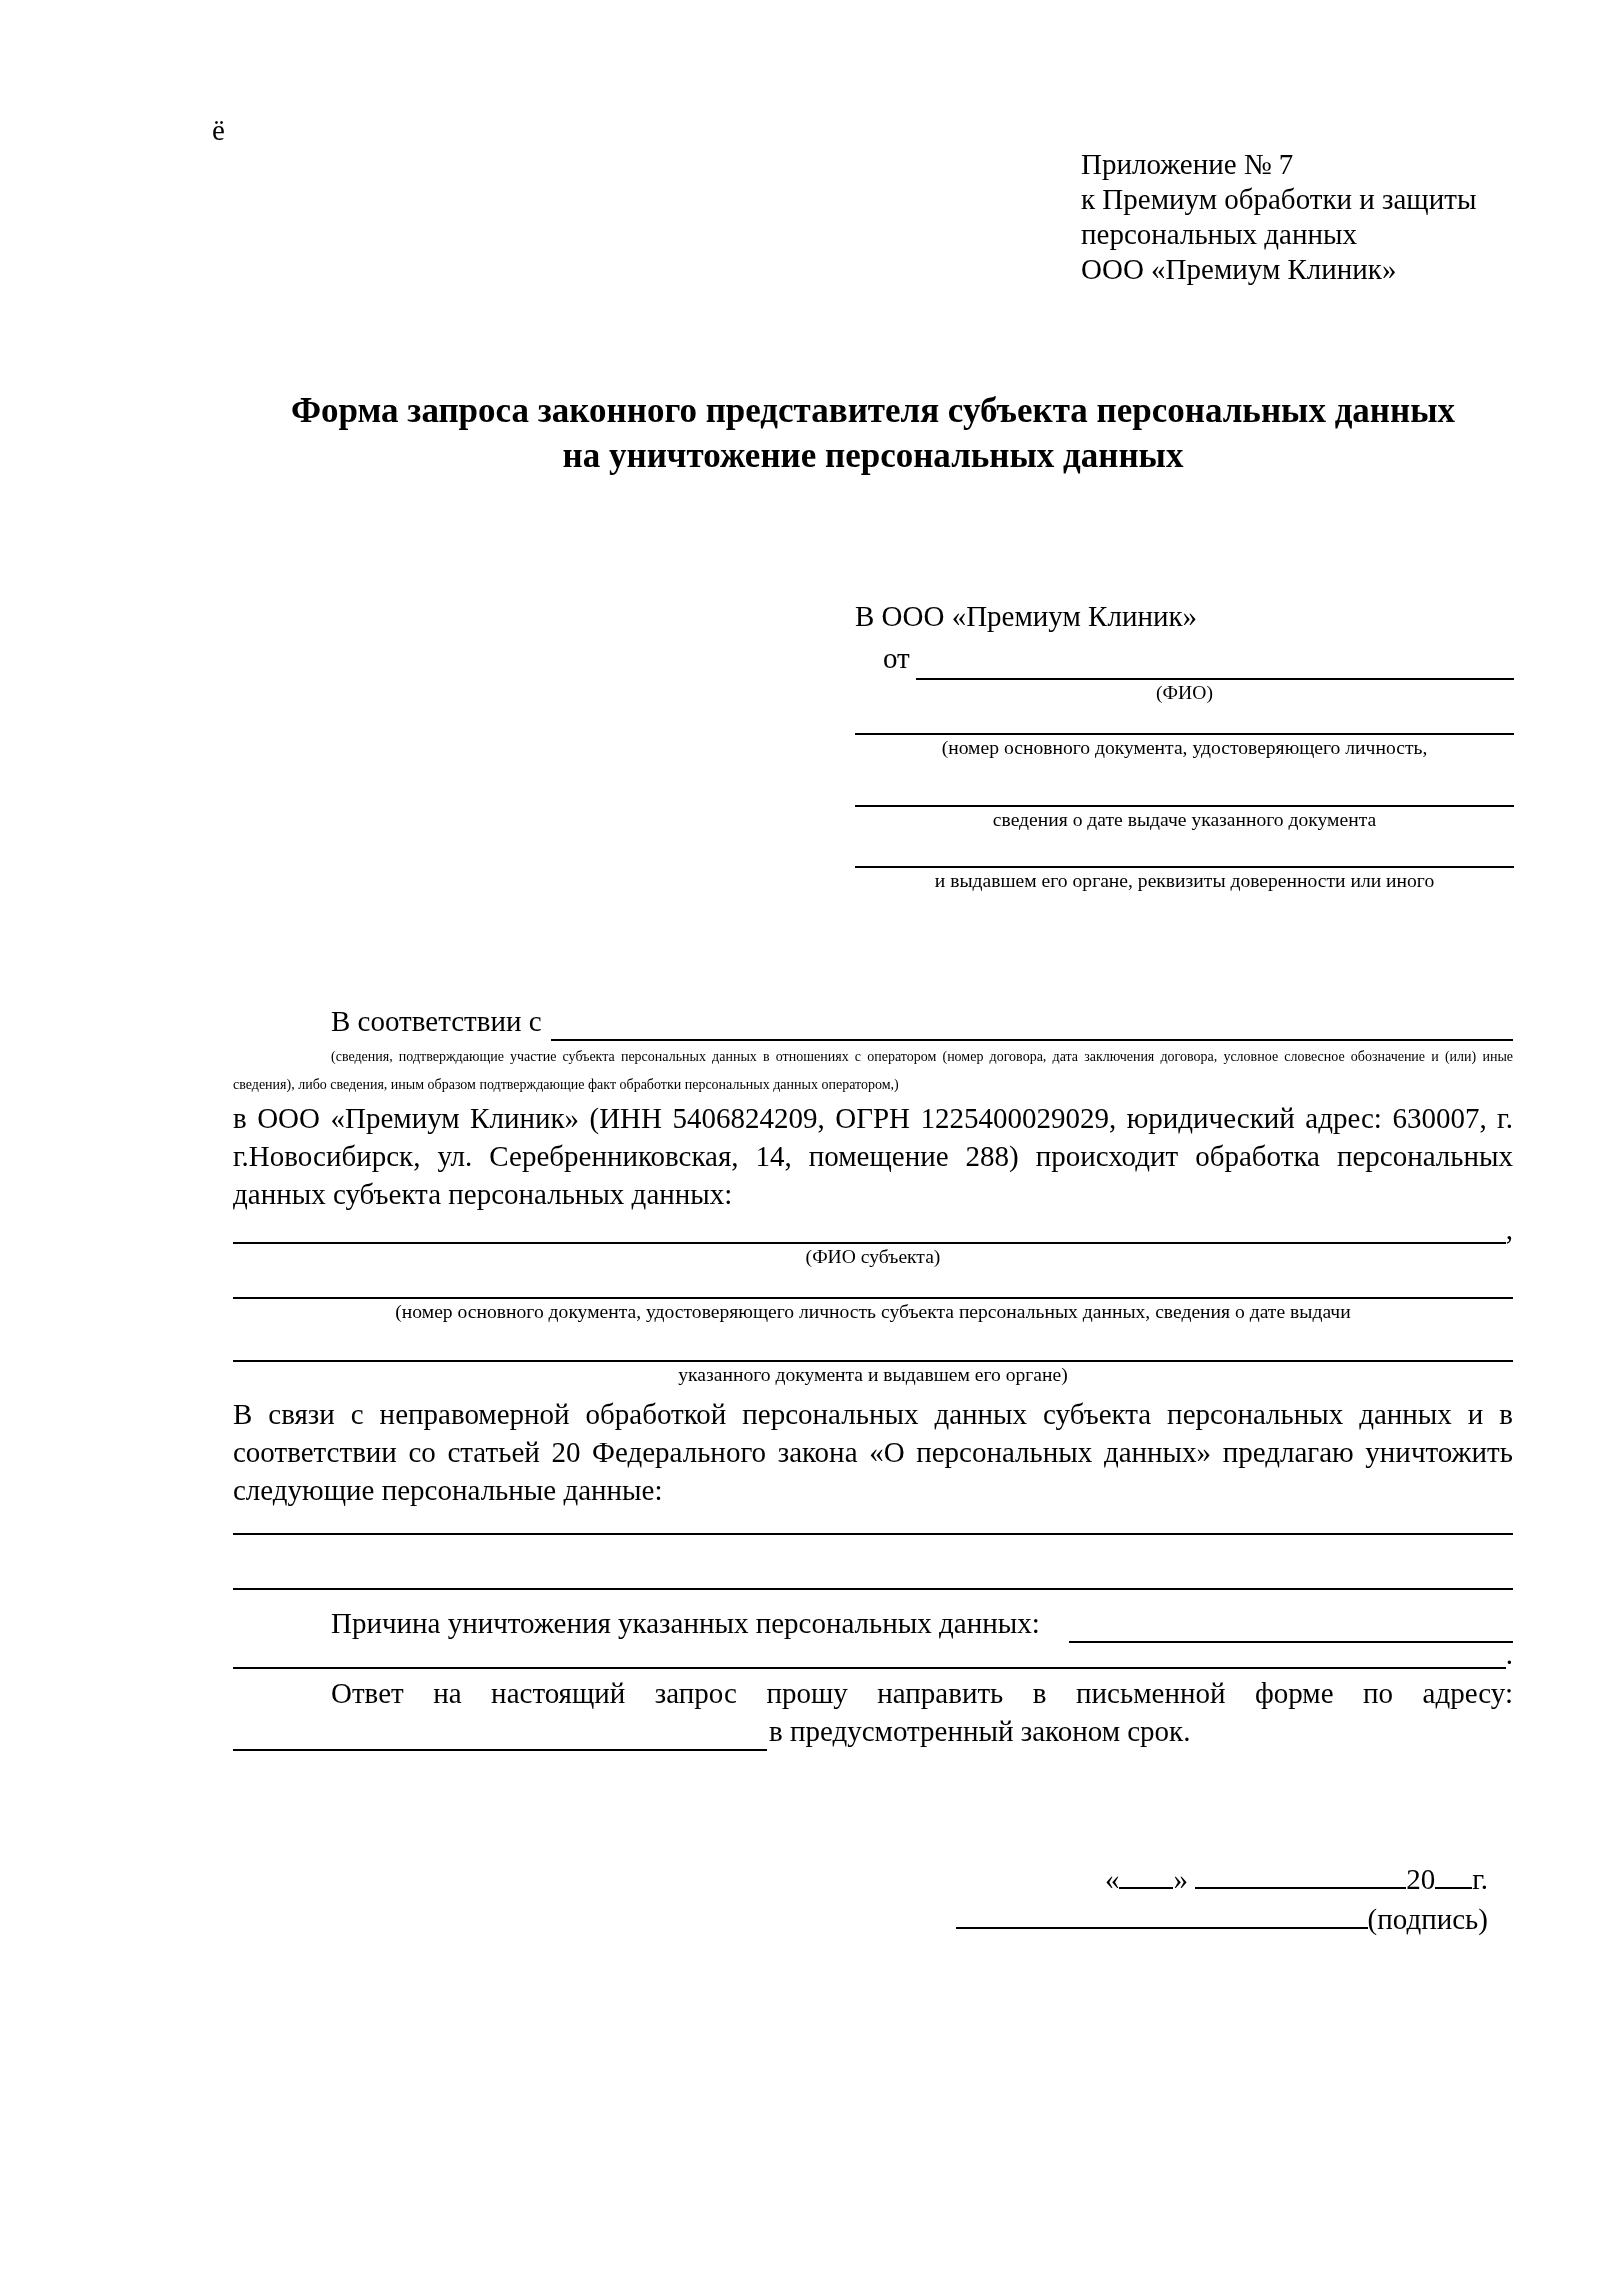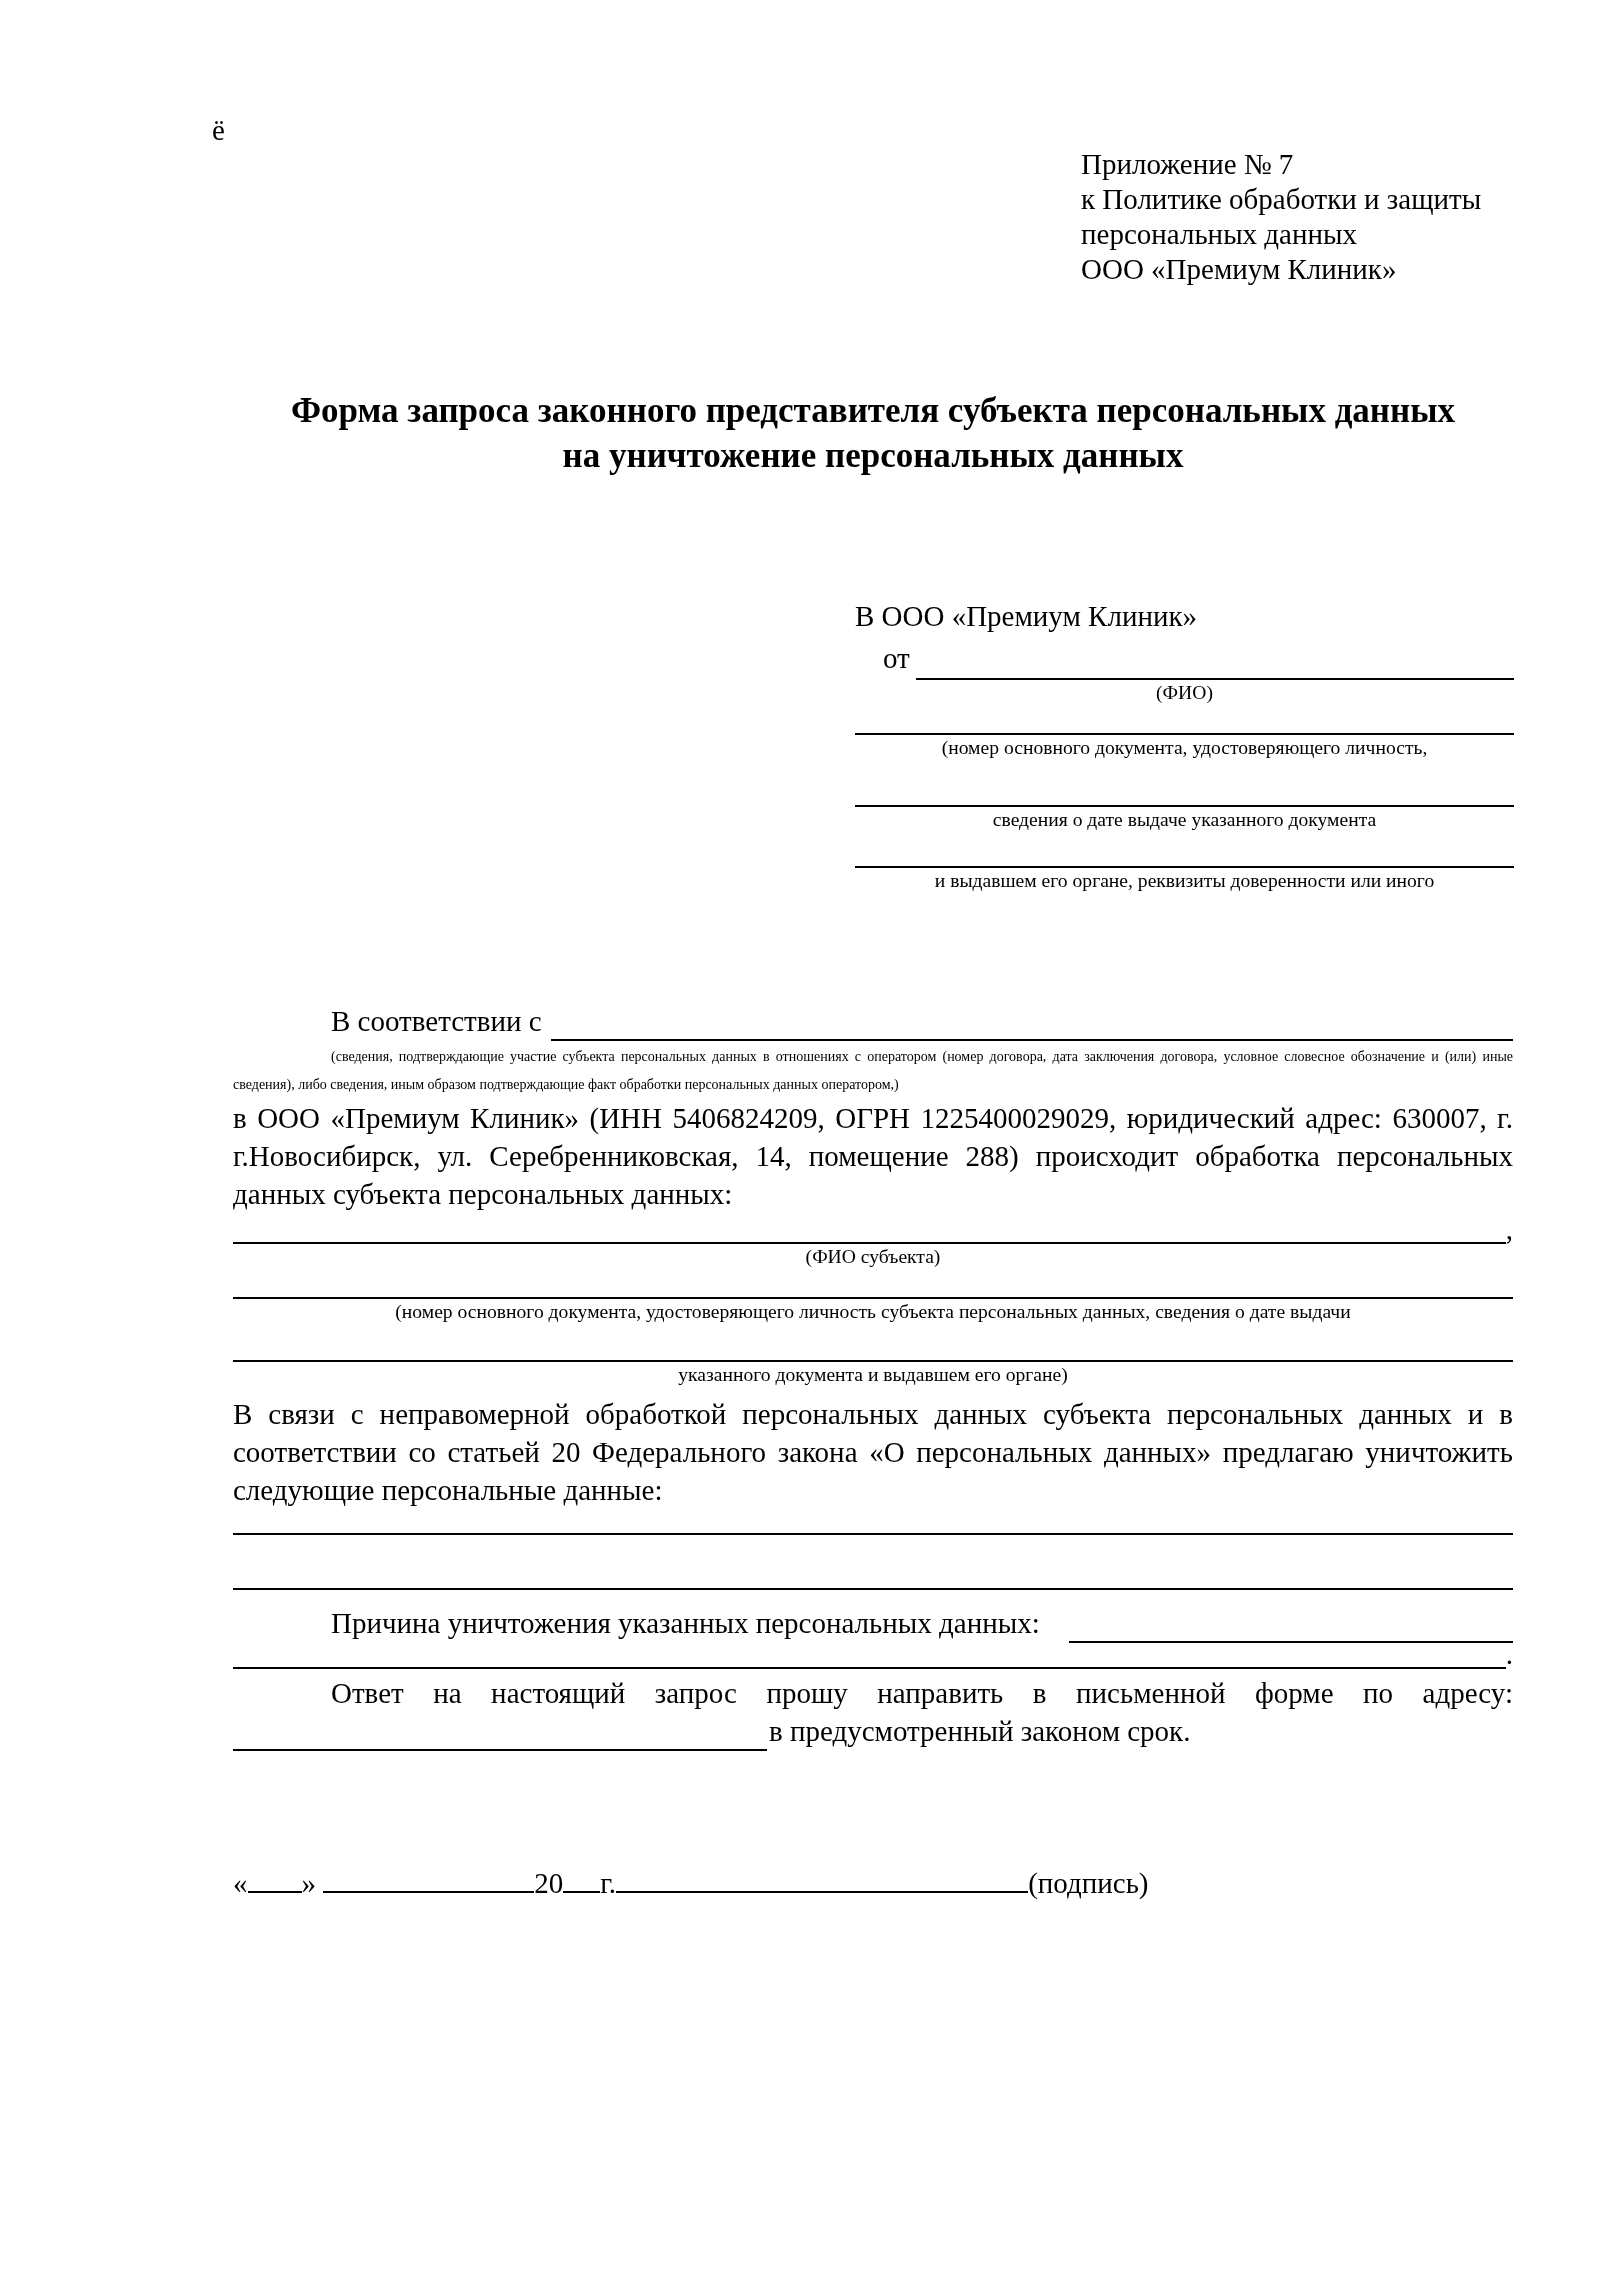--- a/index.html
+++ b/index.html
@@ -59,39 +59,39 @@
   .reason-row .lbl{line-height:39px;padding-left:98px;margin-right:29px;white-space:nowrap;}
   .row-period{margin-top:0px;}
   .para-reply{margin-top:5.9px;text-align-last:justify;text-indent:98px;line-height:38px;}
   .srok-row{display:flex;align-items:stretch;height:39px;}
   .srok-row .fixed-fill{flex:0 0 534px;border-bottom:2px solid #000;}
   .srok-row .tail{line-height:39px;margin-left:2px;white-space:nowrap;}
 
   
   .footer-row{
     position:absolute;left:233px;top:1860px;width:1255px;
-    display:flex;align-items:flex-end;font-size:29px;
+    display:flex;align-items:flex-end;font-size:29px;flex-direction:column;
   }
   .blank{display:inline-block;border-bottom:2px solid #000;height:29px;vertical-align:baseline;}
   .b-day{width:54px;}
   .b-month{width:211px;}
   .b-year{width:37px;}
   .b-sign{width:412px;height:33px;}
   .date-part,.sign-part{white-space:nowrap;}
 </style>
 </head>
 <body>
 
 <div class="page">
 
   <span class="stray">ё</span>
 
   <div class="appendix">
     <div>Приложение № 7</div>
-    <div>к Политике обработки и защиты</div>
+    <div>к Премиум обработки и защиты</div>
     <div>персональных данных</div>
     <div>ООО «Премиум Клиник»</div>
   </div>
 
   <div class="doc-title">
     <div>Форма запроса законного представителя субъекта персональных данных</div>
     <div>на уничтожение персональных данных</div>
   </div>
 
   <div class="addressee">

